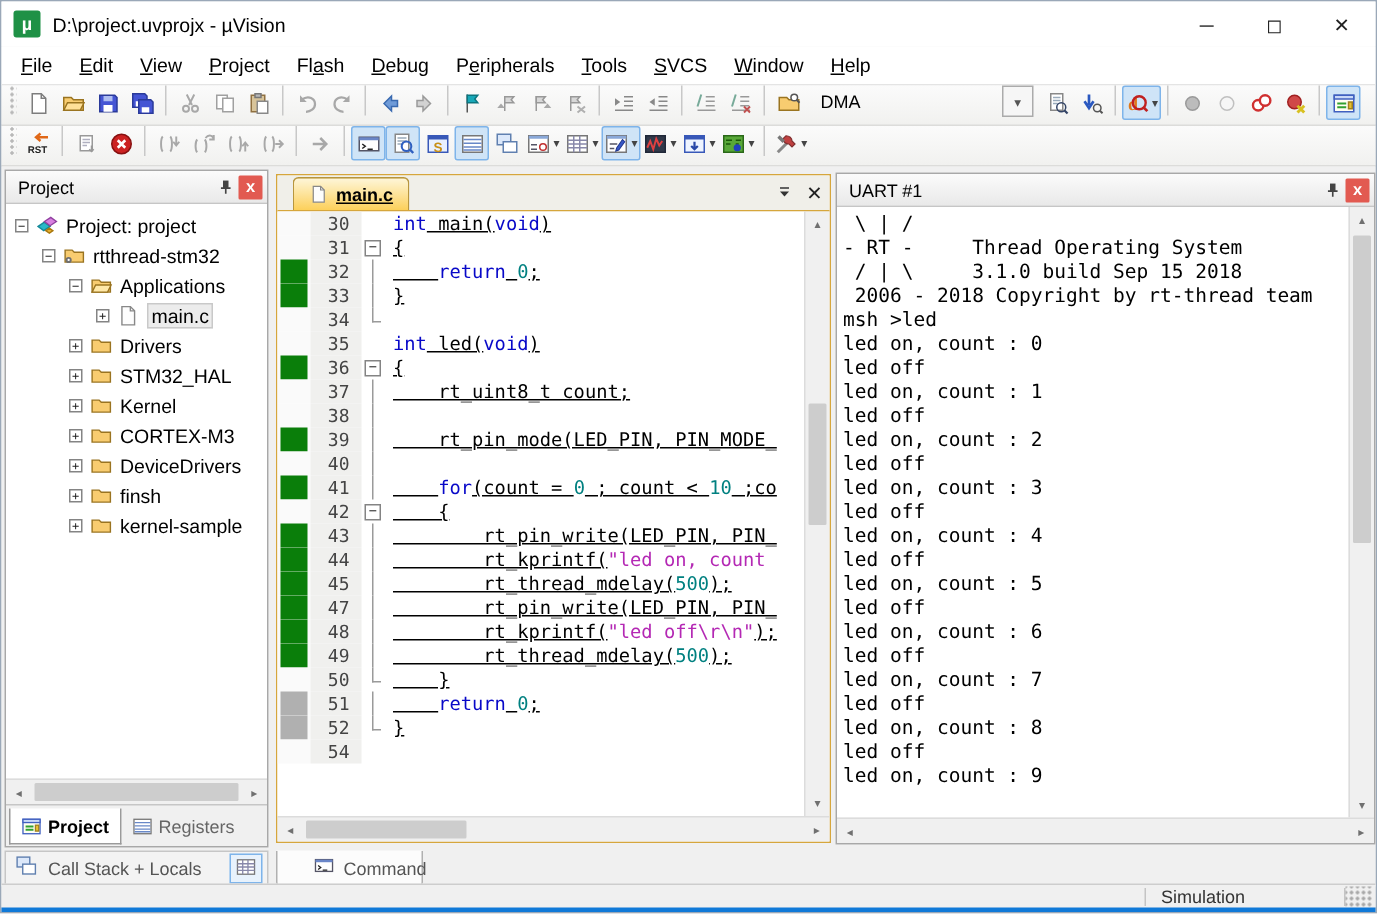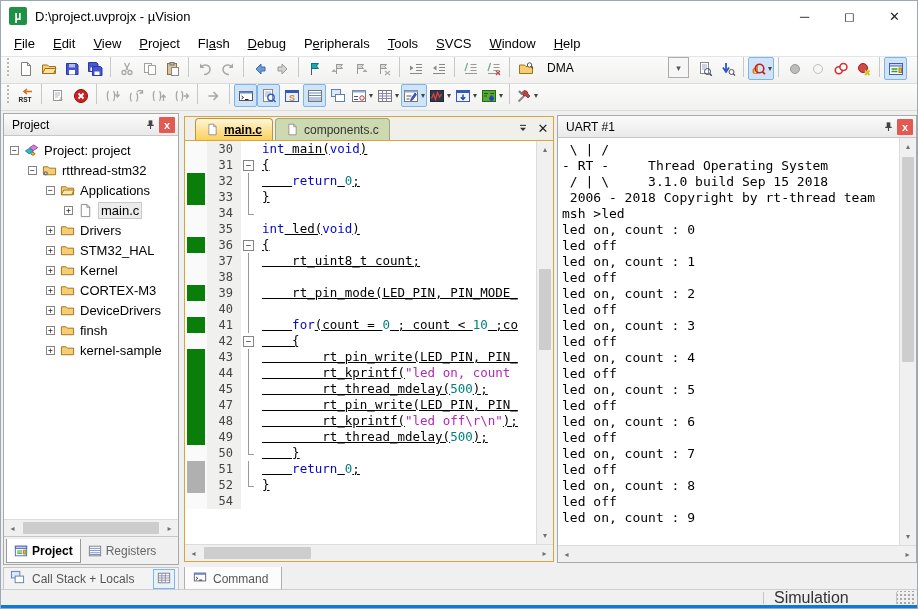--- a/index.html
+++ b/index.html
@@ -94,26 +94,26 @@
   .vscroll .sthumb { left:2px; right:2px; }
 
   
   .csbar { position:absolute; left:2px; top:456px; width:176px; height:24px; background:#f3f3f3; border:1px solid #c6c6c6;
            display:flex; align-items:center; padding:0 3px 0 6px; font-size:12px; color:#555; }
   .csbar svg { width:15px; height:15px; margin-right:7px; }
   .csbar .cslabel { flex:1; }
   .cs-btn { width:22px; height:20px; border:1px solid #7eb4ea; background:#e8f2fc; display:flex; align-items:center; justify-content:center; }
   .cs-btn svg { margin:0; width:14px; height:14px; }
   .cmdtab { position:absolute; left:183px; top:456px; width:98px; height:24px; background:#fcfcfc; border:1px solid #b0b0b0; border-top:none;
-            border-radius:0 0 3px 3px; display:flex; align-items:center; padding-left:8px; font-size:12px; color:#555; }
+            border-radius:0 0 3px 3px; display:flex; align-items:center; padding-left:24px; font-size:12px; color:#555; }
   .cmdtab svg { width:14px; height:14px; margin-right:6px; }
 
   
   .statusbar { position:absolute; left:0; right:0; bottom:3px; height:16px; background:#f0f0f0; border-top:1px solid #cdcdcd;
-               display:flex; align-items:center; font-size:16px; color:#333; }
+               display:flex; align-items:center; font-size:12px; color:#333; }
   .sb-left { flex:1; }
   .sb-div { width:1px; height:12px; background:#c4c4c4; }
   .sb-sim { width:132px; padding-left:10px; }
   .sb-grip { width:18px; height:14px; background:radial-gradient(circle, #a8a8a8 1px, transparent 1.3px); background-size:4px 4px; background-position:bottom right; margin-right:2px; }
   .bluebar { position:absolute; left:0; right:0; bottom:0; height:3px; background:#1079d8; }
 </style>
 </head>
 <body>
 
 <div class="win">
@@ -634,27 +634,20 @@
     </div>
 
     <div class="editor-group">
       <div class="etabbar" id="etabbar">
           <div class="etab active">
             <svg viewBox="0 0 16 16">
               <path d="M3.5 1.5h6l3 3v10h-9z" fill="#fdfdfd" stroke="#888"></path>
               <path d="M9.5 1.5v3h3" fill="none" stroke="#888"></path>
             </svg>
             <span>main.c</span>
-          </div>
-          <div class="etab">
-            <svg viewBox="0 0 16 16">
-              <path d="M3.5 1.5h6l3 3v10h-9z" fill="#fdfdfd" stroke="#888"></path>
-              <path d="M9.5 1.5v3h3" fill="none" stroke="#888"></path>
-            </svg>
-            <span>components.c</span>
           </div>
           <span class="etab-spacer"></span>
           <span class="ebar-ico">
             <svg viewBox="0 0 16 16">
               <path d="M4 4.5h8" stroke="#333" stroke-width="1.4"></path>
               <path d="M4 7.5l4 4.5 4-4.5z" fill="#333"></path>
             </svg>
           </span>
           <span class="ebar-ico">✕</span>
         </div>

